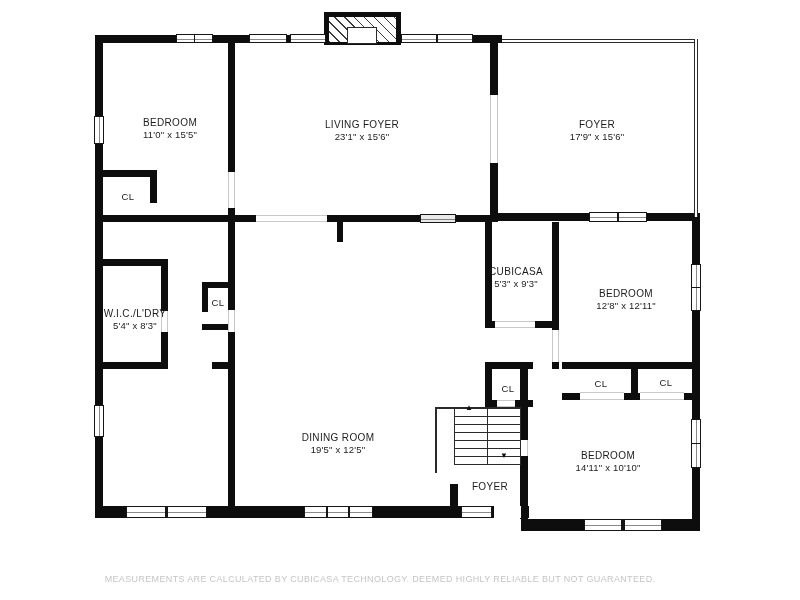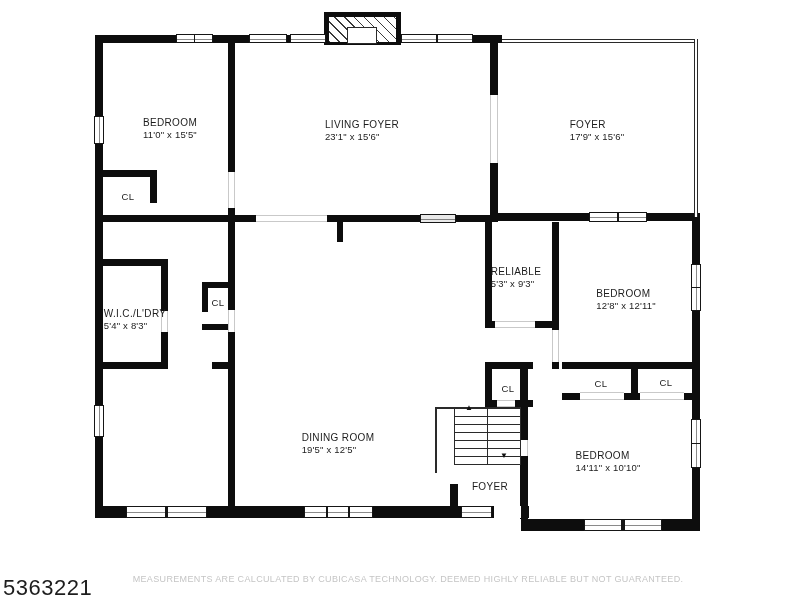--- a/index.html
+++ b/index.html
@@ -19,28 +19,28 @@
   .deck-h{position:absolute;background:#fff;border-top:1px solid #2a2a2a;border-bottom:1px solid #2a2a2a;box-sizing:border-box;}
   .deck-v{position:absolute;background:#fff;border-left:1px solid #2a2a2a;border-right:1px solid #2a2a2a;box-sizing:border-box;}
   .flight{position:absolute;background:#fff;border:1px solid #2a2a2a;box-sizing:border-box;
           background-image:repeating-linear-gradient(to bottom,#2a2a2a 0,#2a2a2a 1px,transparent 1px,transparent 8px);}
   .rail-h{position:absolute;height:1.5px;background:#2a2a2a;}
   .rail-v{position:absolute;width:1.5px;background:#2a2a2a;}
   .fireplace{position:absolute;background:#0d0d0d;}
   .fp-hatch{position:absolute;left:5px;top:5px;right:5px;bottom:3px;background:#fff;
             background-image:repeating-linear-gradient(45deg,#3a3a3a 0,#3a3a3a 1px,transparent 1px,transparent 7px);}
   .firebox{position:absolute;left:23px;top:15px;width:30px;height:17px;background:#fff;border:1px solid #2a2a2a;box-sizing:border-box;}
-  .room-label{position:absolute;transform:translate(-50%,-50%);text-align:left;color:#1c1c1c;
+  .room-label{position:absolute;transform:translate(-50%,-50%);text-align:center;color:#1c1c1c;
               white-space:nowrap;line-height:12px;}
   .room-name{font-size:10px;letter-spacing:.35px;}
   .room-dims{font-size:9.5px;letter-spacing:.2px;}
   .cl-label{position:absolute;transform:translate(-50%,-50%);font-size:9.5px;letter-spacing:.5px;color:#1c1c1c;}
   .stair-arrow{position:absolute;font-size:8px;color:#111;line-height:8px;}
   .listing-id{position:absolute;left:3px;top:575px;font-size:22px;color:#1d1d1d;letter-spacing:.5px;}
-  .disclaimer{position:absolute;left:408px;top:574px;transform:translateX(-50%);font-size:9px;
+  .disclaimer{position:absolute;left:380px;top:574px;transform:translateX(-50%);font-size:9px;
               color:#c5c5c5;letter-spacing:.35px;white-space:nowrap;}
 </style>
 </head>
 <body>
 
 <div id="plan">
 
   <div class="wall" style="left:95px;top:35px;width:407px;height:8px"></div>
   <div class="wall" style="left:95px;top:35px;width:8px;height:483px"></div>
   <div class="wall" style="left:95px;top:506px;width:434px;height:12px"></div>
@@ -130,21 +130,21 @@
   </div>
   <div class="room-label" style="left:597px;top:131px">
     <div class="room-name">FOYER</div>
     <div class="room-dims">17'9" x 15'6"</div>
   </div>
   <div class="room-label" style="left:135px;top:320px">
     <div class="room-name">W.I.C./L'DRY</div>
     <div class="room-dims">5'4" x 8'3"</div>
   </div>
   <div class="room-label" style="left:516px;top:278px">
-    <div class="room-name">RELIABLE</div>
+    <div class="room-name">CUBICASA</div>
     <div class="room-dims">5'3" x 9'3"</div>
   </div>
   <div class="room-label" style="left:626px;top:300px">
     <div class="room-name">BEDROOM</div>
     <div class="room-dims">12'8" x 12'11"</div>
   </div>
   <div class="room-label" style="left:338px;top:444px">
     <div class="room-name">DINING ROOM</div>
     <div class="room-dims">19'5" x 12'5"</div>
   </div>
@@ -155,16 +155,15 @@
   <div class="room-label" style="left:490px;top:487px">
     <div class="room-name">FOYER</div>
   </div>
 
   <div class="cl-label" style="left:128px;top:196px">CL</div>
   <div class="cl-label" style="left:218px;top:302px">CL</div>
   <div class="cl-label" style="left:508px;top:388px">CL</div>
   <div class="cl-label" style="left:601px;top:383px">CL</div>
   <div class="cl-label" style="left:666px;top:382px">CL</div>
 
-  <div class="listing-id">5363221</div>
   <div class="disclaimer">MEASUREMENTS ARE CALCULATED BY CUBICASA TECHNOLOGY. DEEMED HIGHLY RELIABLE BUT NOT GUARANTEED.</div>
 
 </div>
 
 </body></html>

